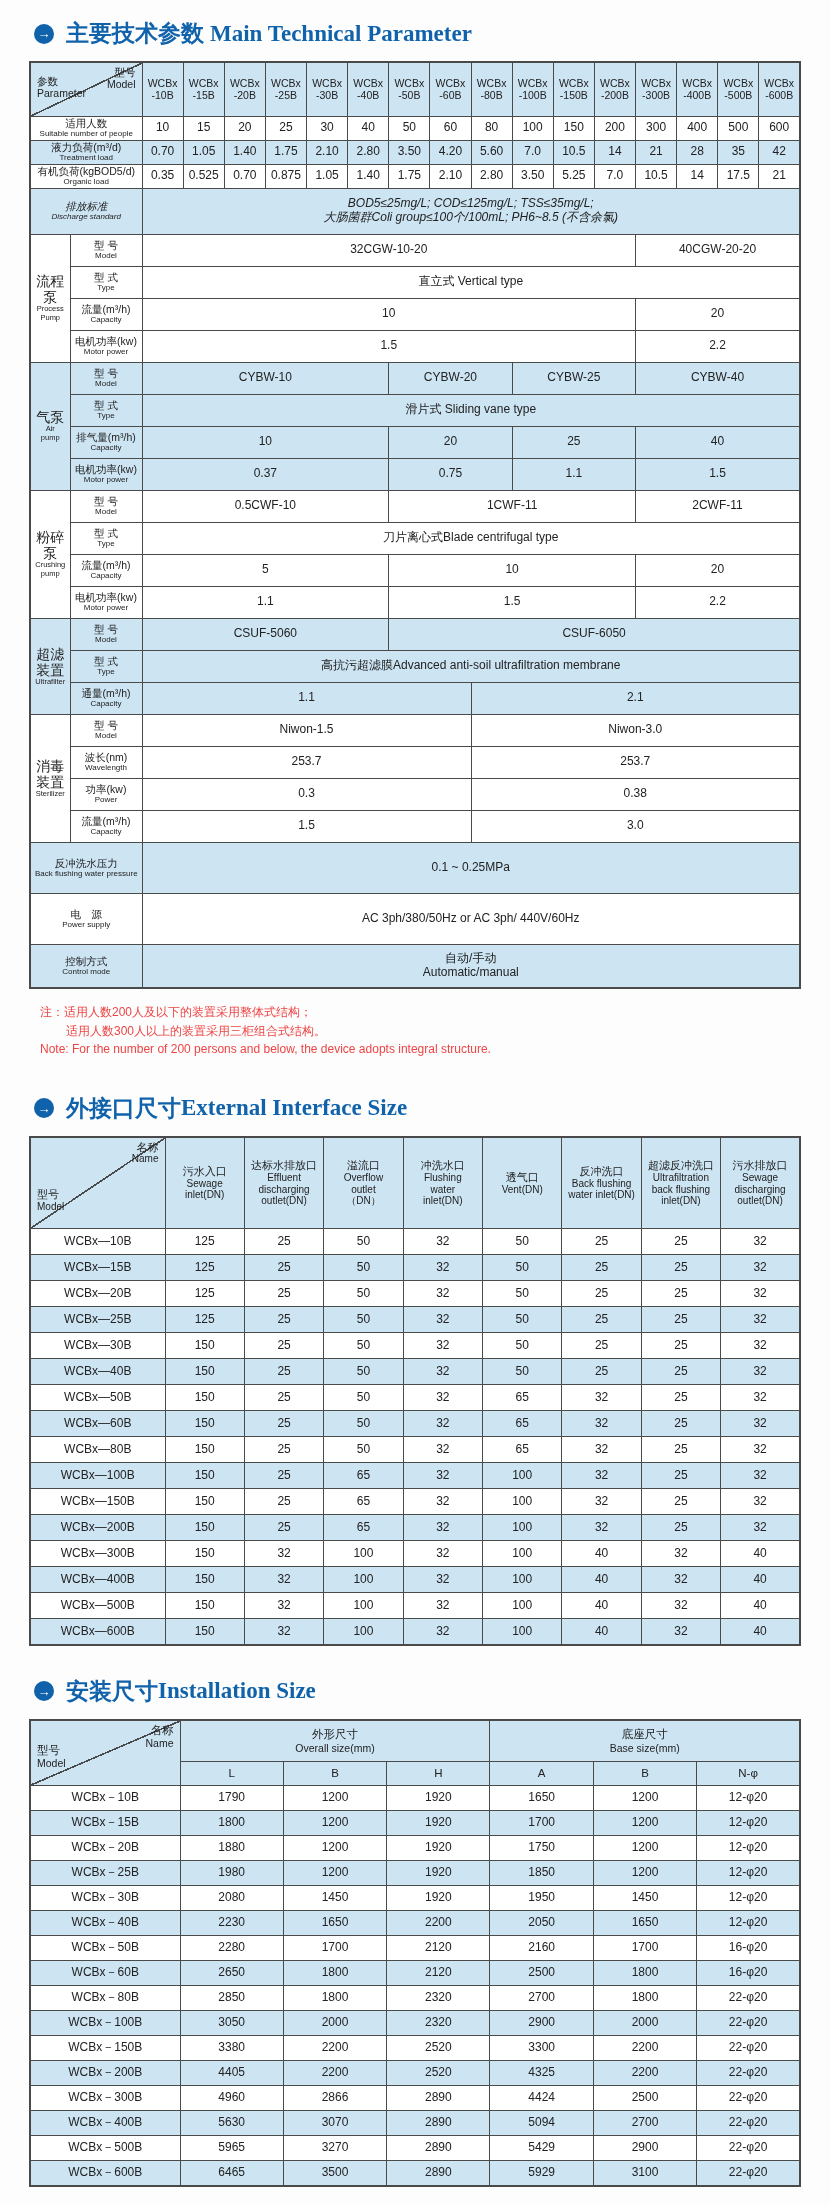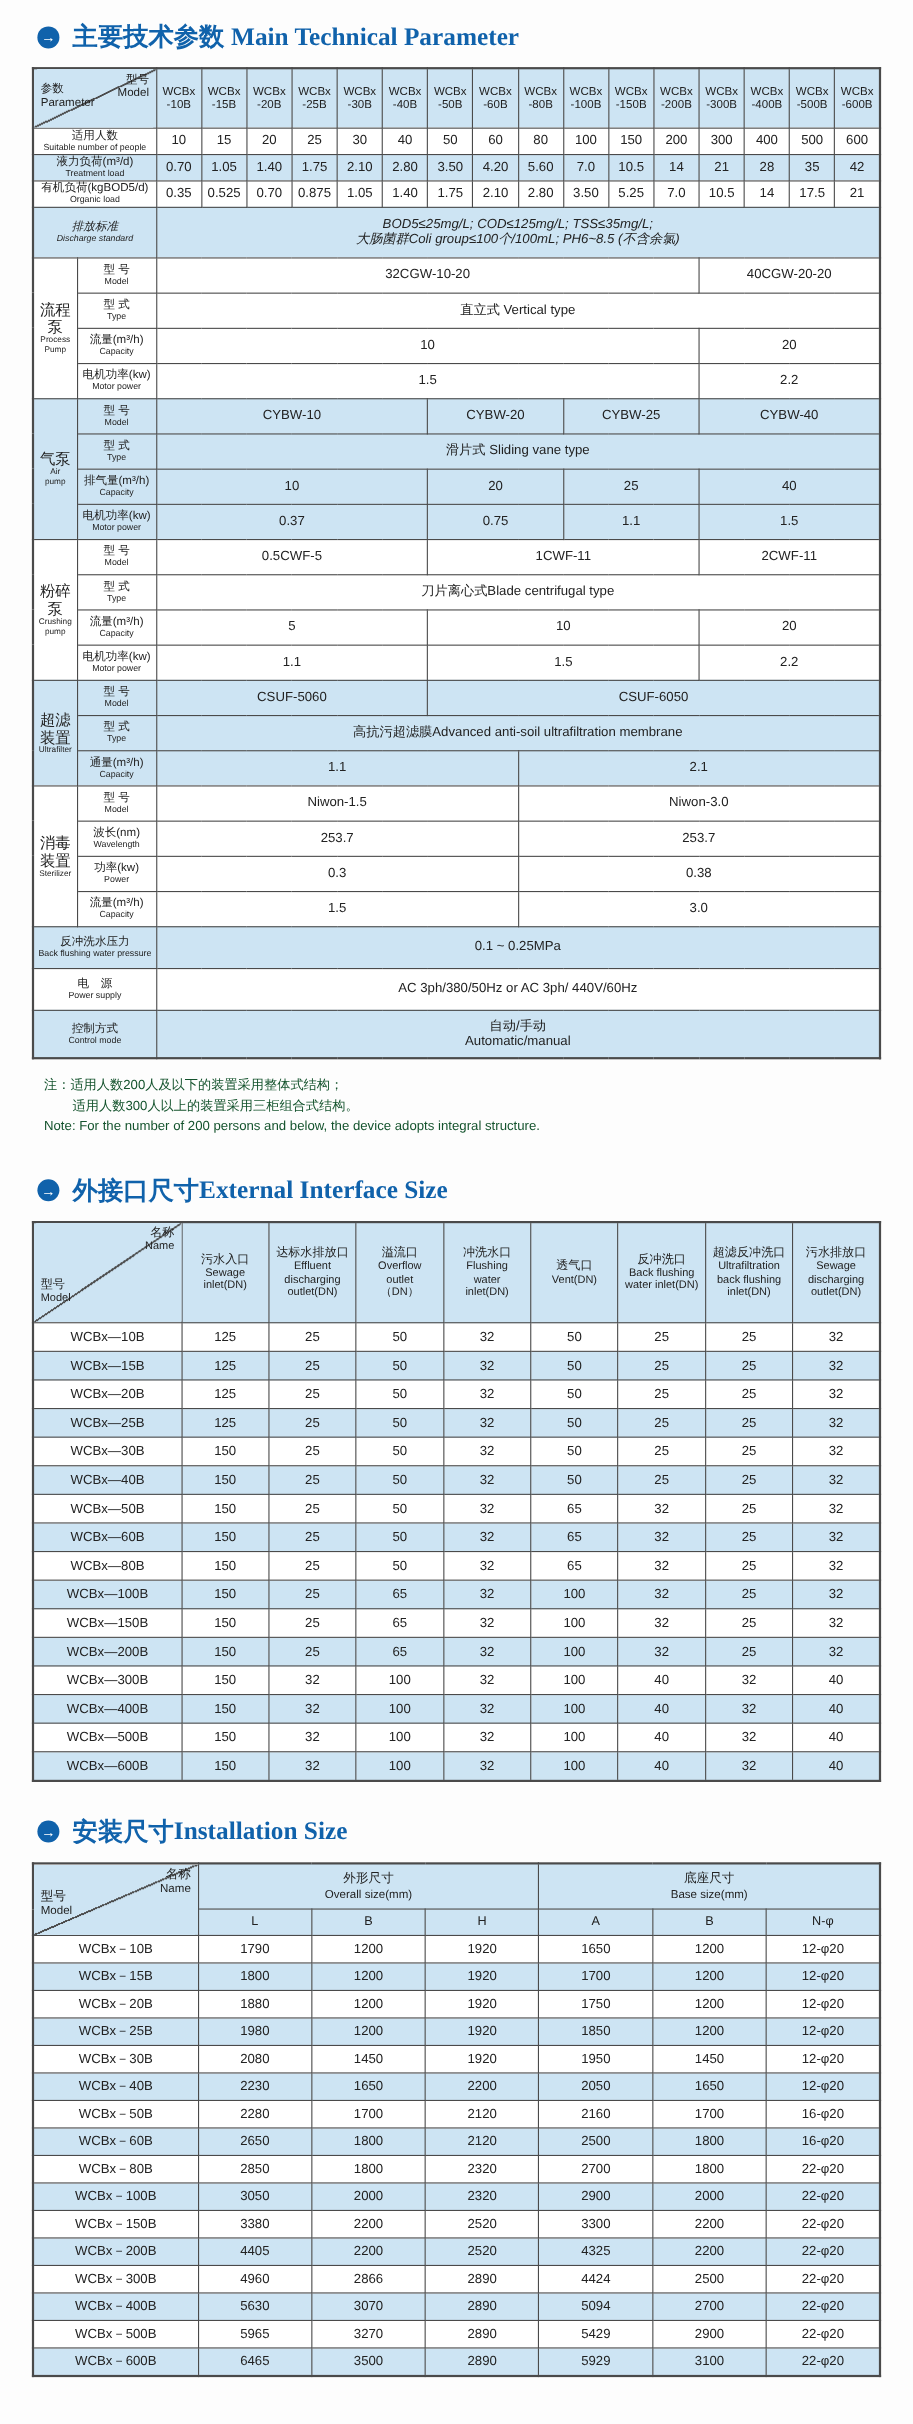--- a/index.html
+++ b/index.html
@@ -41,21 +41,21 @@
   .dg{position:absolute;line-height:1.1;}
   .dg.tr1{top:3px;right:6px;text-align:right;}
   .dg.bl1{bottom:16px;left:6px;text-align:left;}
   .dg .ln0{font-size:11px;}
   .dg .ln{font-size:9.5px;}
   
   .t1 tr{height:32px;}
   .t1 tr.models{height:54px;}
   .t1 tr.num{height:24px;}
   .t1 tr.tall{height:46px;font-style:italic;}
-  .t1 tr.mid{height:38px;}
+  .t1 tr.mid{height:51px;}
   .t1 tr.tall2{height:44px;}
   .t1 .models th .ln{font-size:10.5px;}
   .t1 .lbl .ln{font-size:8px;}
   .t1 .lbl .ln0{font-size:10.5px;}
   .t1 .grp{padding:0 1px;}
   .t1 .grp .ln{font-size:7.5px;}
   .t1 .grp .ln0{font-size:14px;}
   .t1 td .ln{font-size:12px;}
   .c-grp{width:40px;}
   .c-lbl{width:72px;}
@@ -69,21 +69,21 @@
   
   .t3 tr{height:25px;}
   .t3 tr.hdr1{height:42px;}
   .t3 tr.hdr2{height:24px;}
   .t3 tr.hdr1 th .ln{font-size:10.5px;}
   .t3 tr.hdr1 th .ln0{font-size:11.5px;}
   .t3 tr.hdr2 th .ln{font-size:11.5px;}
   .t3 .lbl .ln{font-size:12px;}
   .c-model3{width:150px;}
   
-  .notes{margin:14px 0 6px 40px;font-size:12px;line-height:1.55;color:#14532d;}
+  .notes{margin:14px 0 6px 40px;font-size:12px;line-height:1.55;color:#ef4444;}
   .note-line{white-space:pre-wrap;}
   .indent1{padding-left:26px;}
   .indent2{padding-left:42px;}
 </style>
 </head>
 <body>
 
 <div class="section-title">
   <span class="bullet">→</span>
   <span class="title-zh">主要技术参数</span>
@@ -482,21 +482,21 @@
         <th class="grp" rowspan="4">
           <span class="ln ln0">粉碎泵</span>
           <span class="ln ln1">Crushing</span>
           <span class="ln ln2">pump</span>
         </th>
         <th class="lbl">
           <span class="ln ln0">型 号</span>
           <span class="ln ln1">Model</span>
         </th>
         <td colspan="6">
-          <span class="ln ln0">0.5CWF-5</span>
+          <span class="ln ln0">0.5CWF-10</span>
         </td>
         <td colspan="6">
           <span class="ln ln0">1CWF-11</span>
         </td>
         <td colspan="4">
           <span class="ln ln0">2CWF-11</span>
         </td>
       </tr>
       <tr>
         <th class="lbl">

